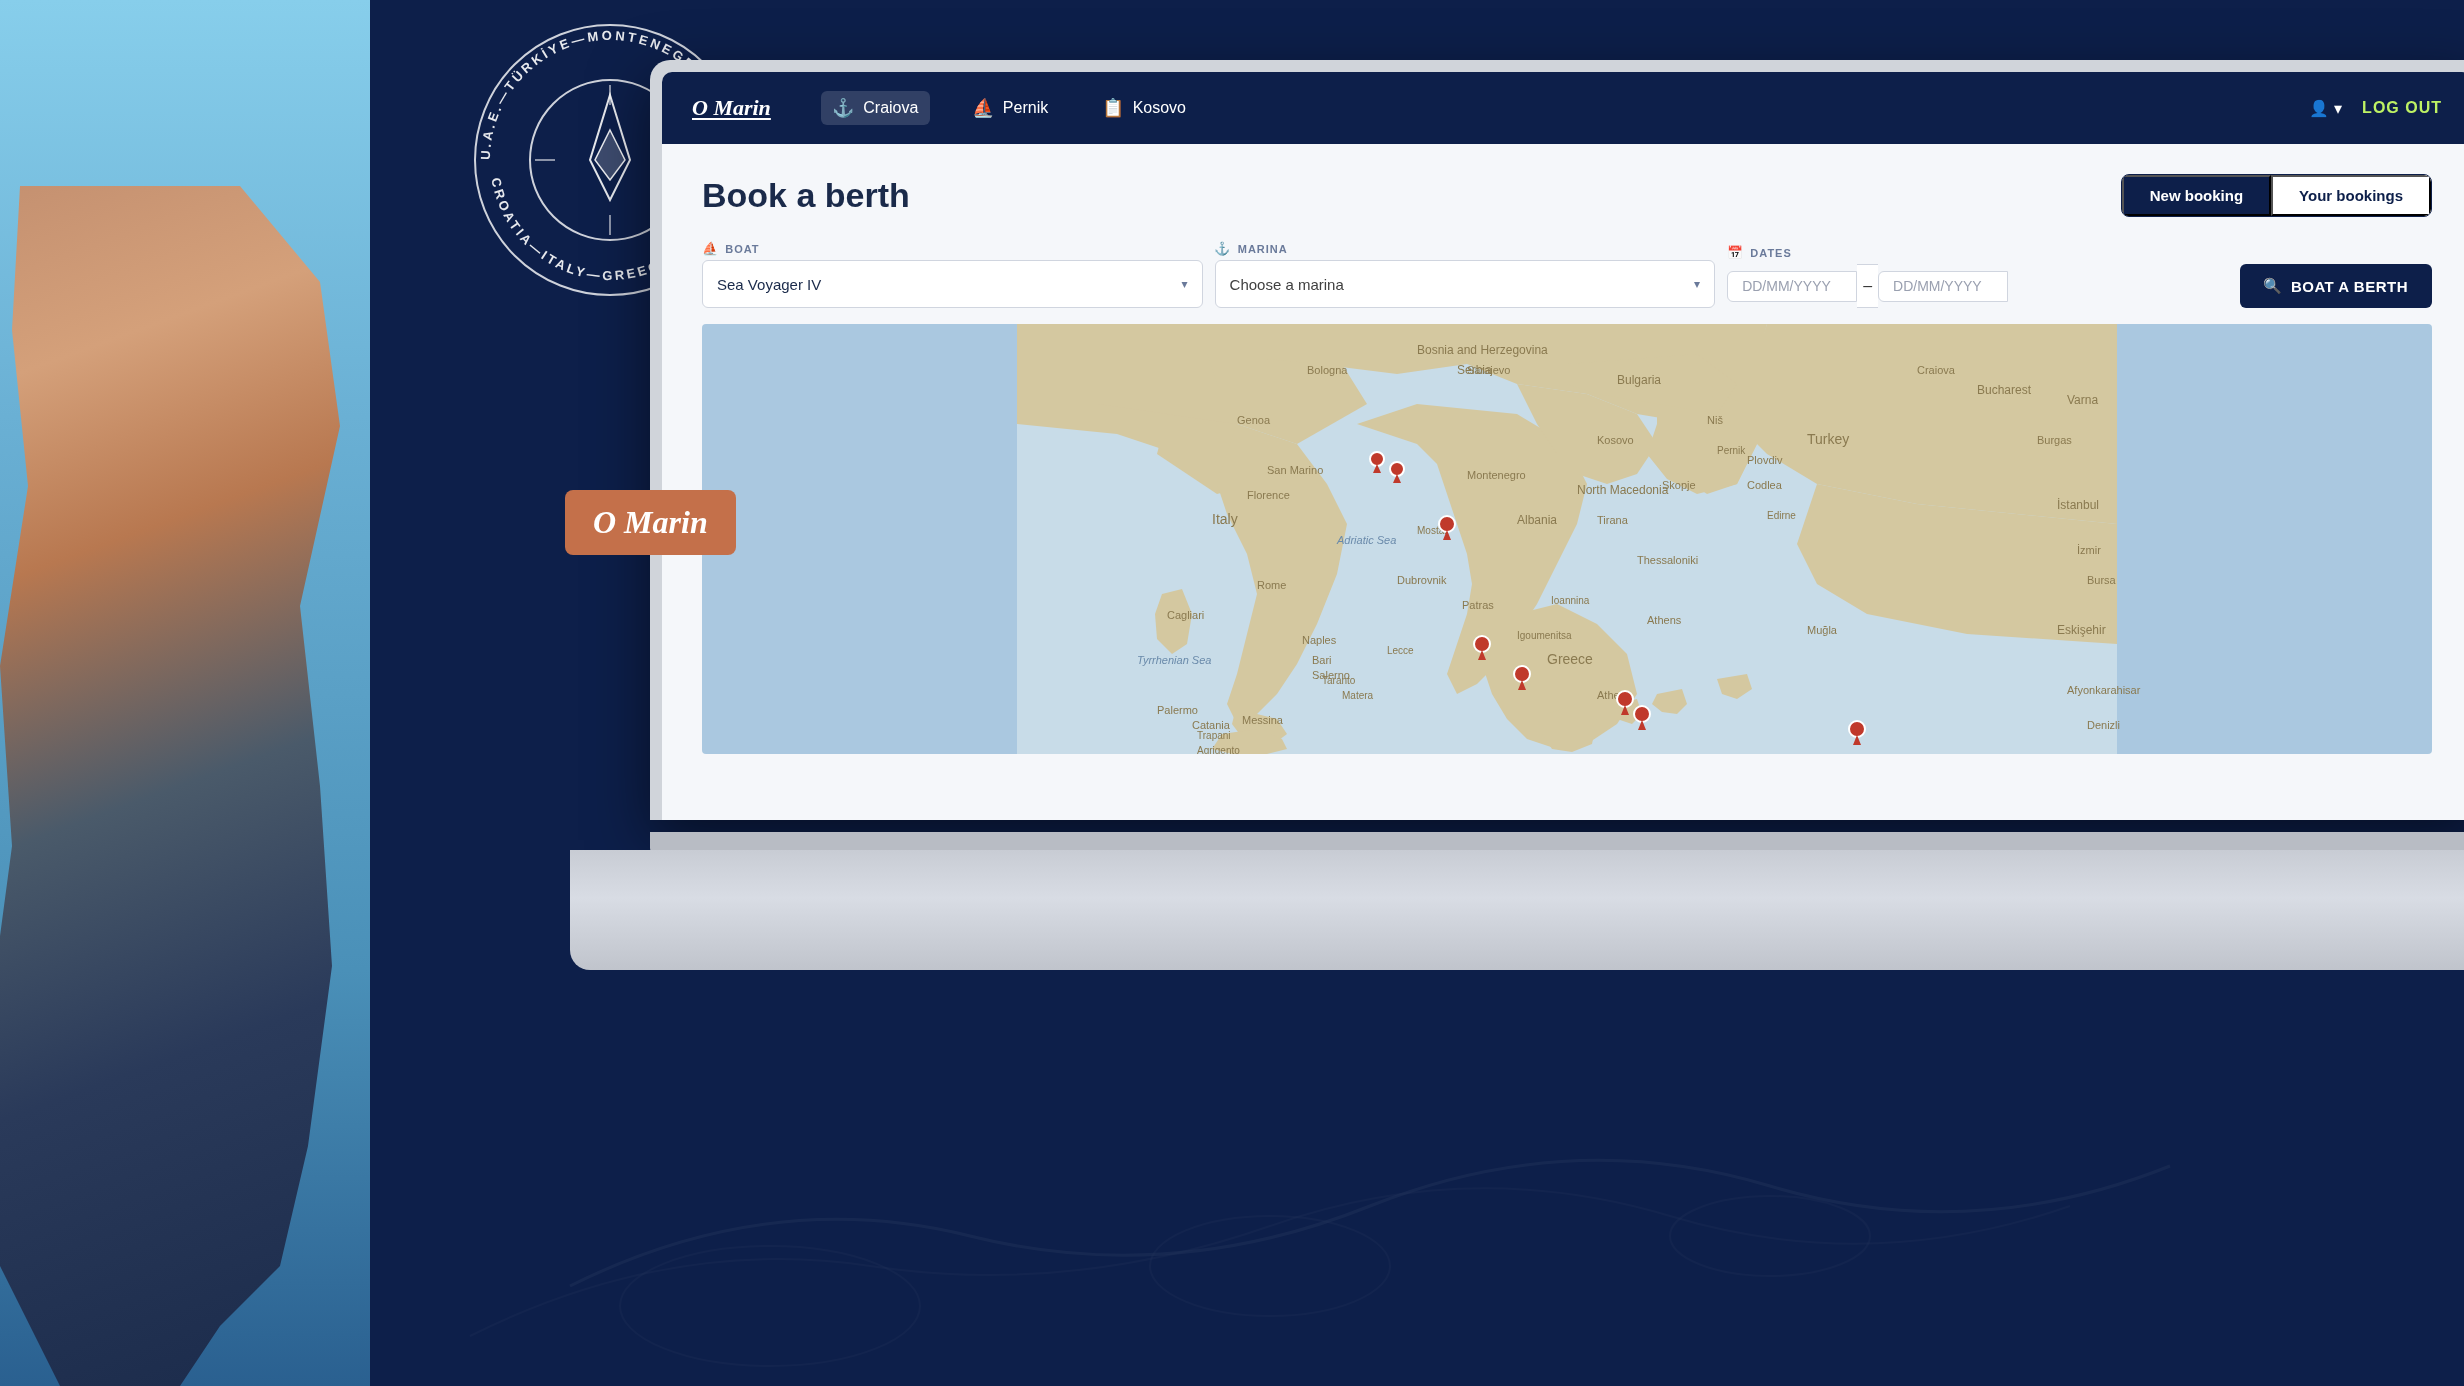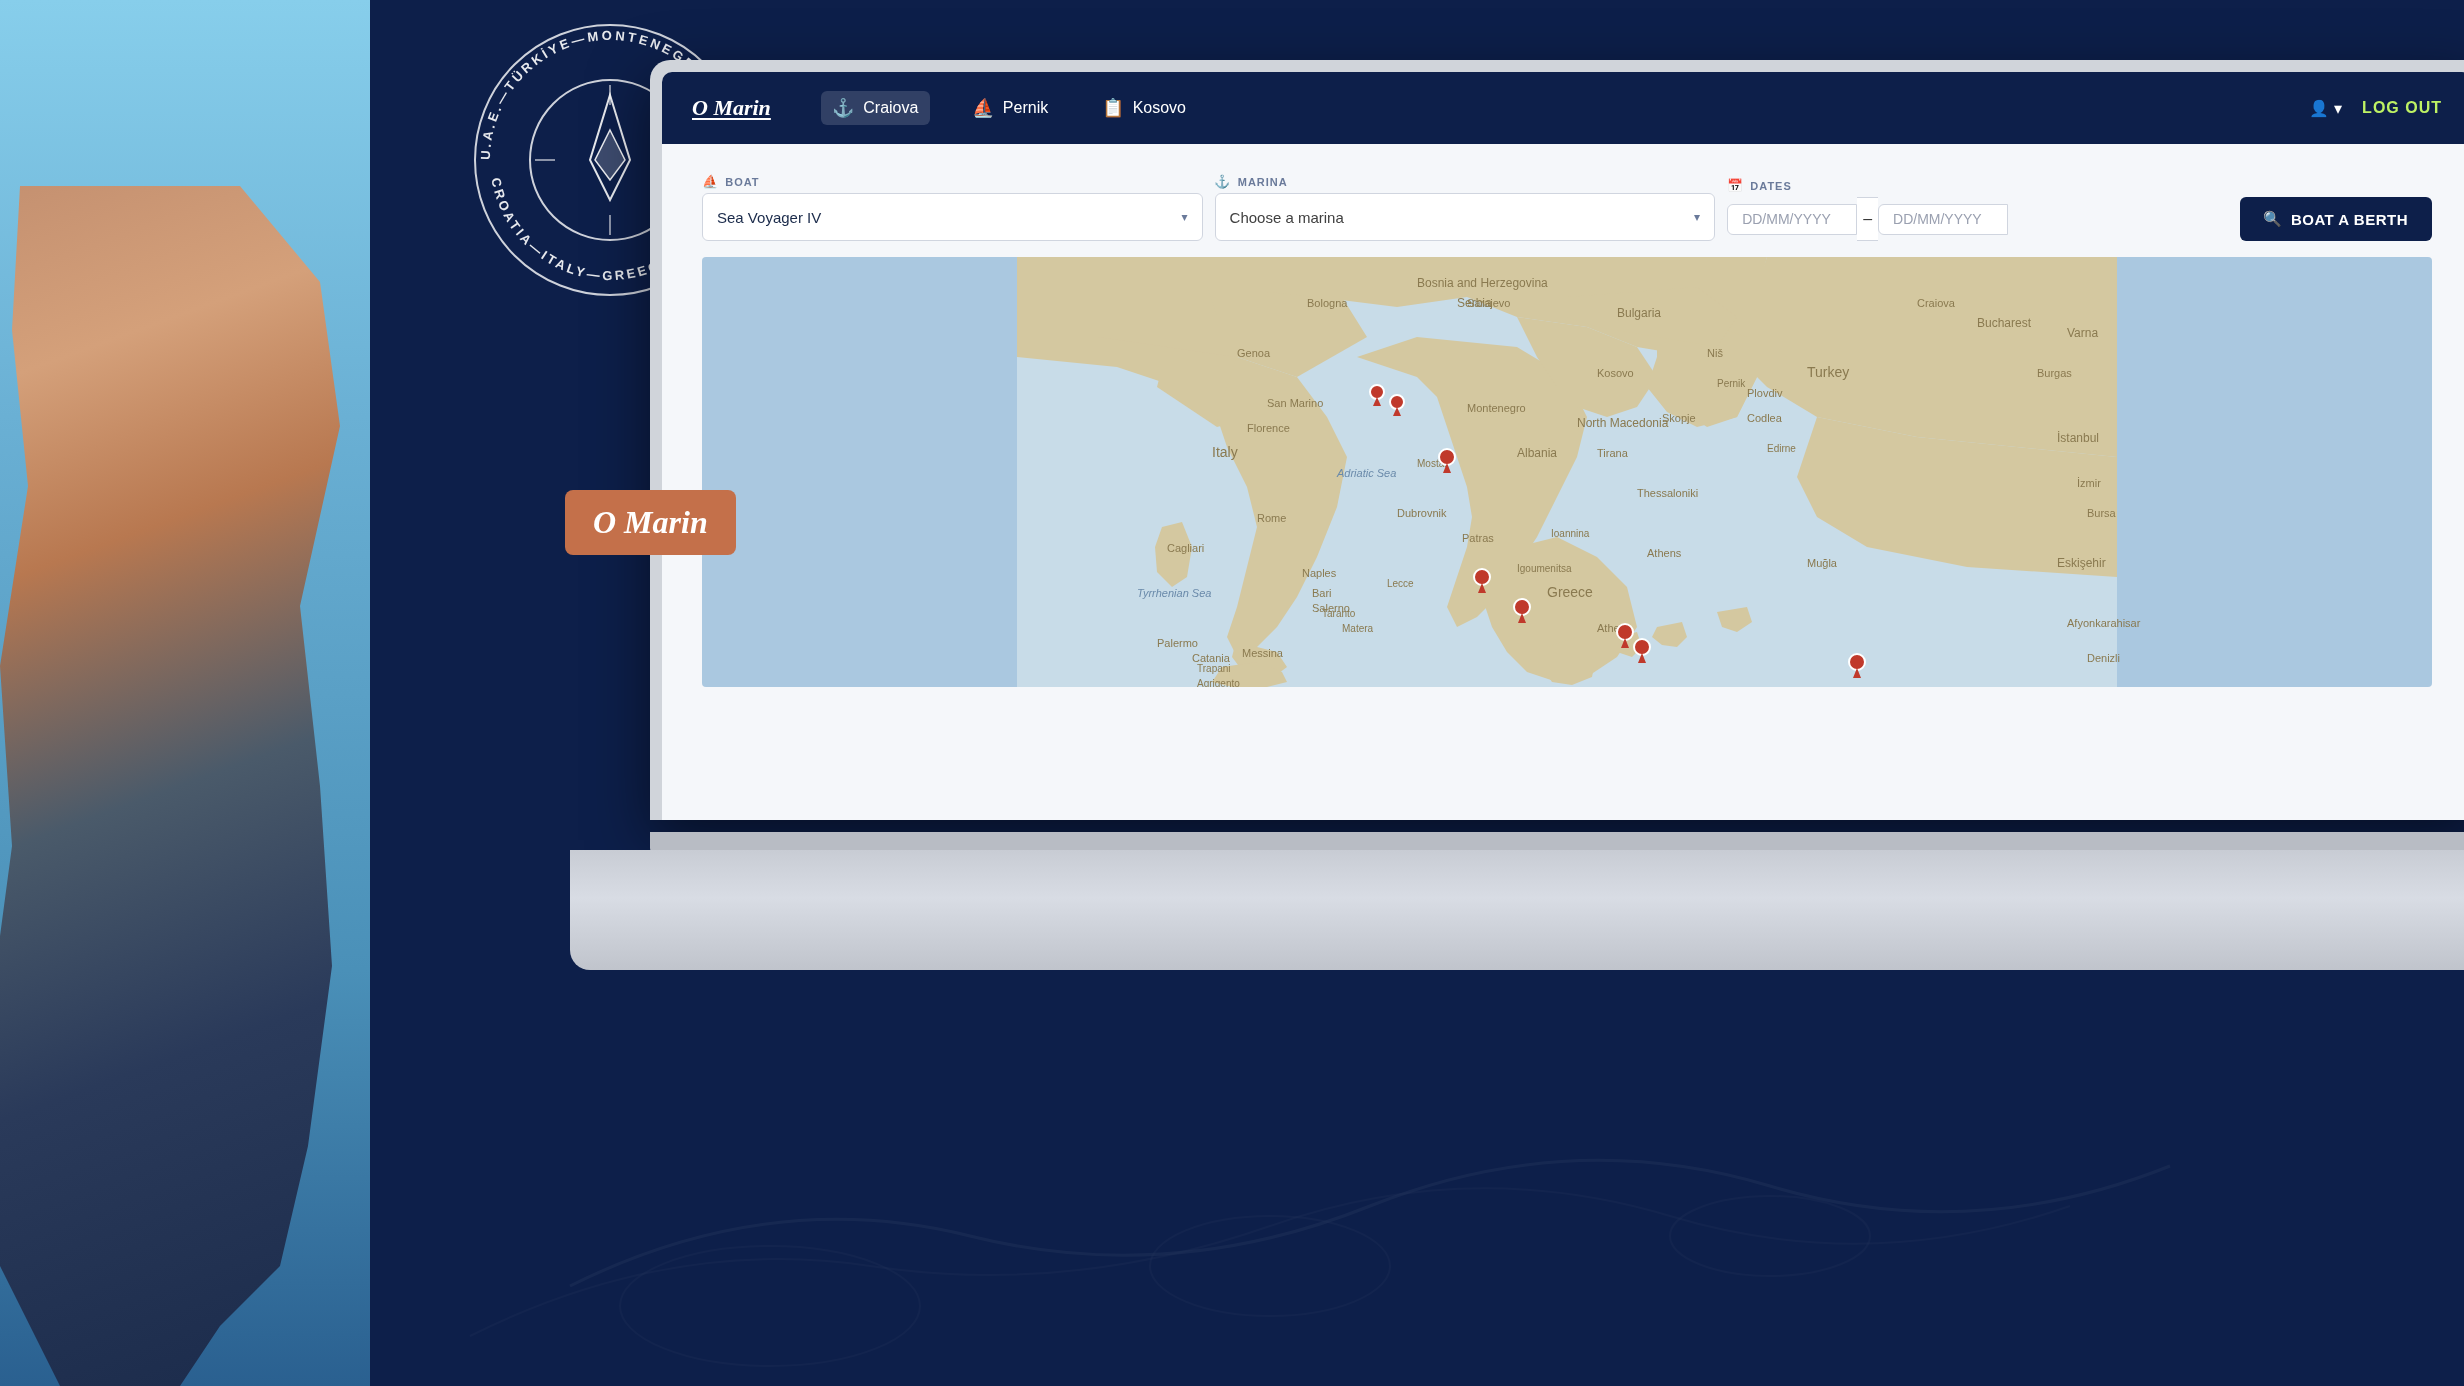--- a/index.html
+++ b/index.html
@@ -398,20 +398,27 @@
           <div class="nav-right">
             <div class="nav-user">
               <span>👤 ▾</span>
             </div>
             <span class="nav-logout">LOG OUT</span>
           </div>
         </div>
 
         <div class="app-content">
 
+          <div class="page-header">
+            <h1 class="page-title">Book a berth</h1>
+            <div class="header-tabs">
+              <button class="header-tab active">New booking</button>
+              <button class="header-tab">Your bookings</button>
+            </div>
+          </div>
 
           <div class="search-bar">
 
             <div class="field-group">
               <div class="field-label">
                 <span class="field-label-icon">⛵</span>
                 <span>BOAT</span>
               </div>
               <div class="field-select">
                 <span>Sea Voyager IV</span>

